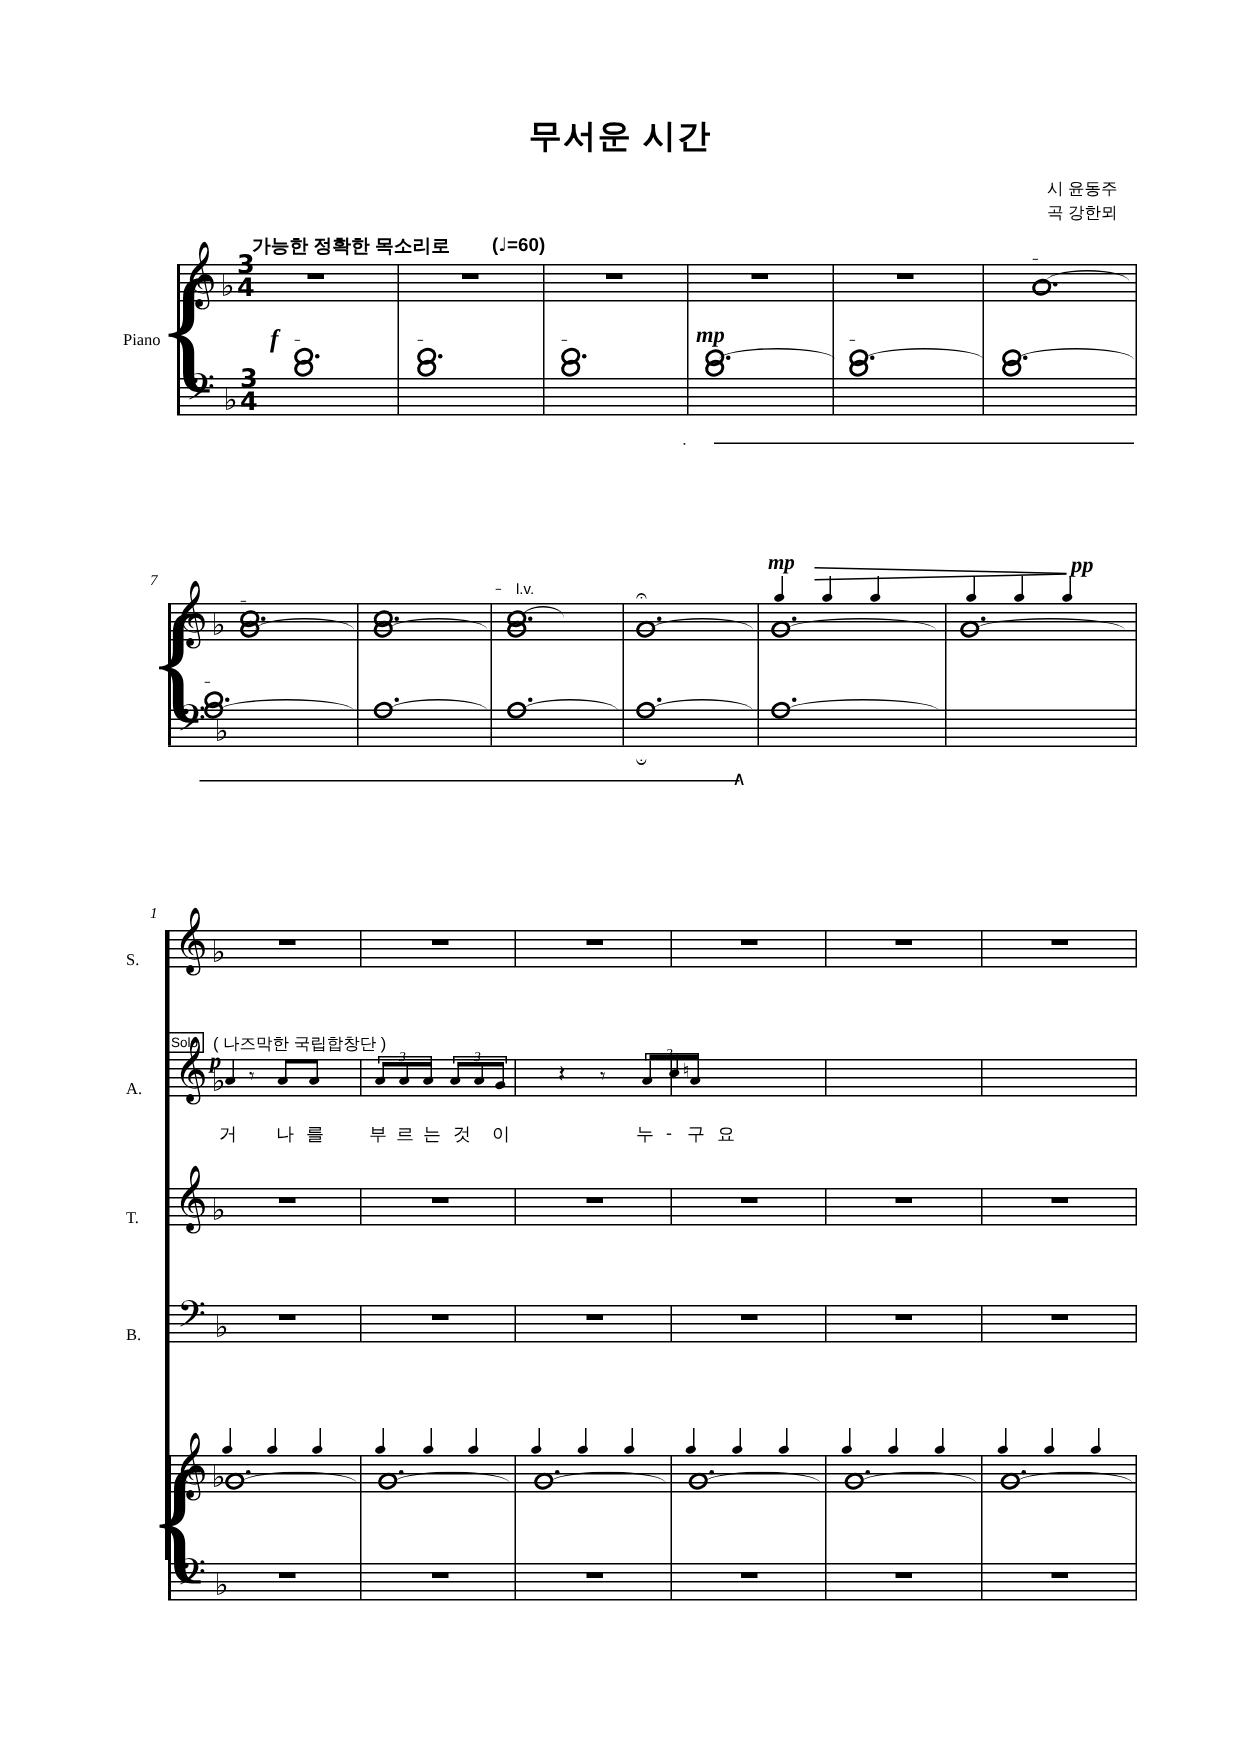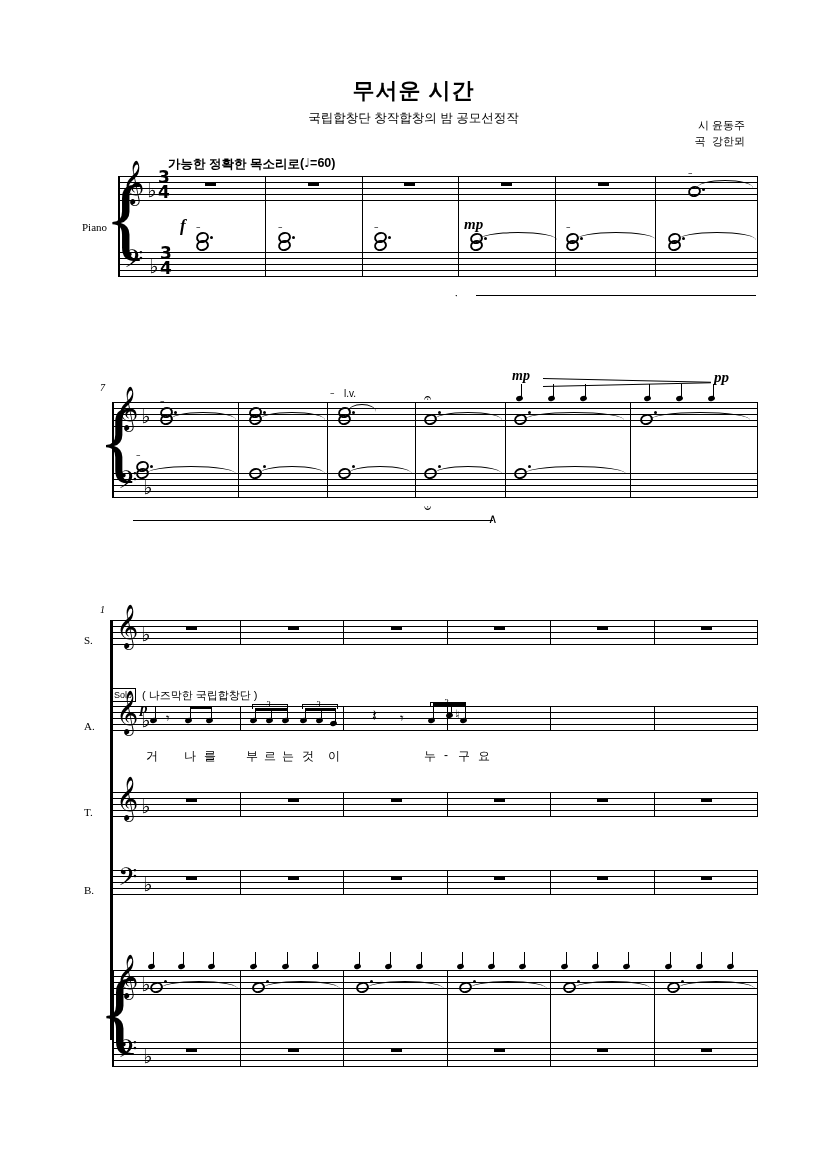--- a/index.html
+++ b/index.html
@@ -21,21 +21,21 @@
   }
   .subtitle{
     position:absolute;top:110px;left:0;width:827px;text-align:center;
     font-family:"Liberation Sans", sans-serif;
     font-size:12.5px;
   }
   .credit{
     position:absolute;right:82px;font-family:"Liberation Sans", sans-serif;font-size:11px;text-align:right;
   }
   .credit.c1{top:118px;}
-  .credit.c2{top:134px;font-family:Liberation Mono, monospace;}
+  .credit.c2{top:134px;}
 
   
   .staff{position:absolute;}
   .sline{position:absolute;left:0;height:1px;background:#000;}
   .bar{position:absolute;width:1px;background:#000;}
   .thickbar{position:absolute;width:2px;background:#000;}
   .brace{position:absolute;font-family:"Liberation Serif",serif;line-height:1;}
   .lbl{position:absolute;font-family:Liberation Serif, serif;font-size:12px;}
   .dyn{position:absolute;font-family:"Liberation Serif",serif;font-style:italic;font-weight:bold;}
   .txt{position:absolute;font-family:"Liberation Sans",sans-serif;}
@@ -56,28 +56,27 @@
   .pedline{position:absolute;height:1px;background:#000;}
   .fermata{position:absolute;font-family:"DejaVu Sans",sans-serif;font-size:13px;}
   .accent{position:absolute;font-family:"DejaVu Sans",sans-serif;font-size:9px;}
 </style>
 </head>
 <body>
 
 <div class="page">
 
   <div class="title">무서운 시간</div>
-  <div class="subtitle">국립합창단 창작합창의 밤 공모선정작</div>
   <div class="credit c1">시 윤동주</div>
   <div class="credit c2">곡 강한뫼</div>
 
   <div class="staff" style="left:0;top:0;width:827px;height:330px;">
 
     <div class="txt" style="left:168px;top:156px;font-size:12.5px;font-weight:bold;">가능한 정확한 목소리로</div>
-    <div class="txt" style="left:300px;top:155px;font-size:12.5px;font-weight:bold;">(<span style="font-family:'DejaVu Sans',sans-serif;">♩</span><span>=</span><span>60</span>)</div>
+    <div class="txt" style="left:328px;top:155px;font-size:12.5px;font-weight:bold;">(<span style="font-family:'DejaVu Sans',sans-serif;">♩</span><span>=</span><span>60</span>)</div>
 
     <div class="brace" style="left:104px;top:172px;font-size:92px;">{</div>
     <div class="lbl" style="left:82px;top:221px;font-size:11px;">Piano</div>
     <div class="thickbar" style="left:118px;top:176px;height:100px;"></div>
 
     <div>
       <div class="sline" style="left:118px;top:176px;width:640px;"></div>
       <div class="sline" style="left:118px;top:182px;width:640px;"></div>
       <div class="sline" style="left:118px;top:188px;width:640px;"></div>
       <div class="sline" style="left:118px;top:194px;width:640px;"></div>

